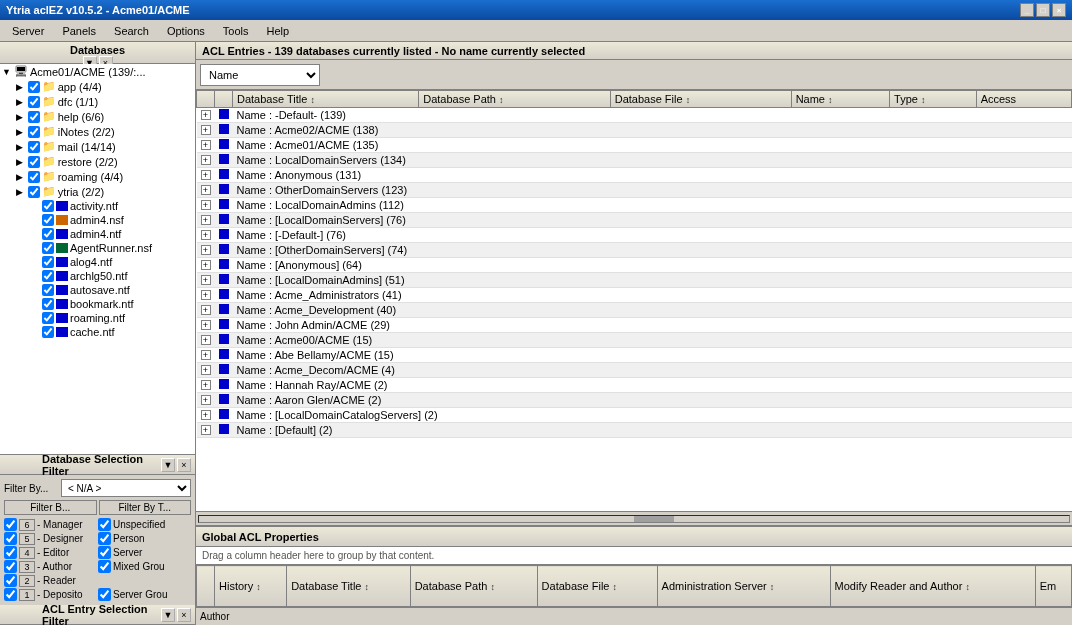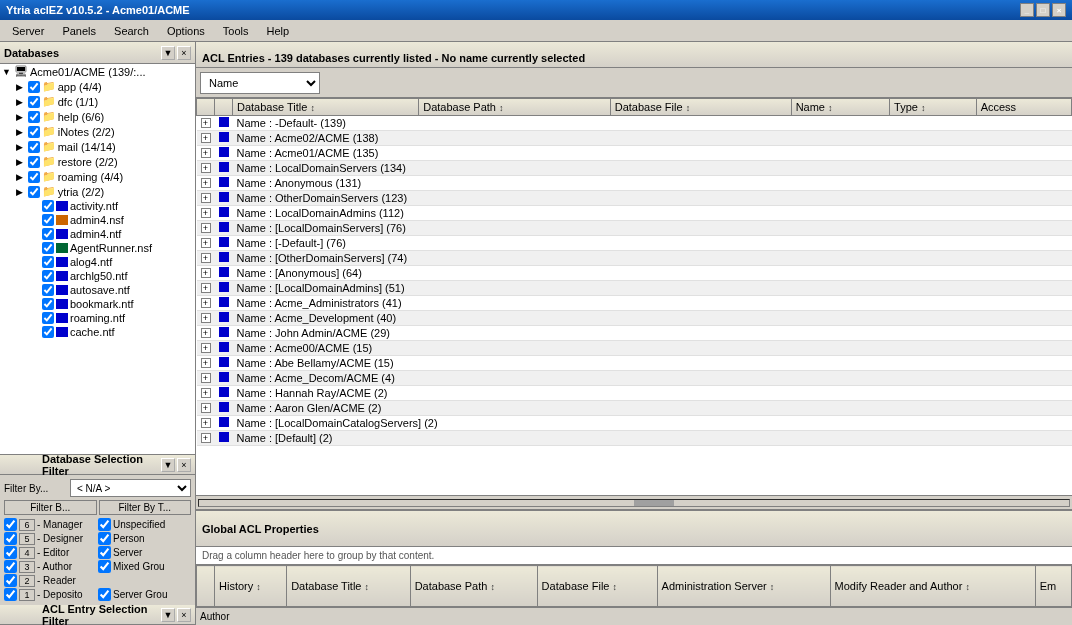--- a/index.html
+++ b/index.html
@@ -50,20 +50,21 @@
     }
 
     #databases-header {
       background: linear-gradient(to bottom, #ece9d8, #d4d0c8);
       border-bottom: 1px solid #808080;
       padding: 2px 4px;
       display: flex;
       justify-content: space-between;
       align-items: center;
       height: 22px;
+      flex-direction: column;
     }
     #databases-header span { font-size: 11px; font-weight: bold; }
 
     #tree-area {
       flex: 1;
       overflow-y: auto;
       background: white;
       font-size: 11px;
     }
 
@@ -101,21 +102,21 @@
 
     #filter-by-section {
       padding: 4px;
       background: #d4d0c8;
     }
 
     .filter-row {
       display: flex;
       align-items: center;
       margin-bottom: 3px;
-      gap: 16px;
+      gap: 7px;
     }
 
     .filter-label {
       font-size: 10px;
       width: 50px;
     }
 
     .filter-dropdown {
       flex: 1;
       font-size: 10px;
@@ -172,23 +173,23 @@
       background: #d4d0c8;
     }
 
     
     #acl-header {
       background: linear-gradient(to bottom, #ece9d8, #d4d0c8);
       border-bottom: 1px solid #808080;
       padding: 3px 6px;
       font-size: 11px;
       font-weight: bold;
-      height: 26px;
-      display: flex;
-      align-items: flex-end;
+      height: 18px;
+      display: flex;
+      align-items: flex-start;
     }
 
     
     #toolbar {
       background: #d4d0c8;
       padding: 3px 4px;
       display: flex;
       align-items: center;
       gap: 4px;
       border-bottom: 1px solid #808080;
@@ -292,21 +293,21 @@
       background: #d4d0c8;
       border-top: 2px solid #808080;
     }
 
     #global-acl-header {
       background: linear-gradient(to bottom, #ece9d8, #d4d0c8);
       border-bottom: 1px solid #808080;
       padding: 2px 6px;
       font-size: 11px;
       font-weight: bold;
-      height: 36px;
+      height: 20px;
       display: flex;
       align-items: center;
     }
 
     #drag-hint {
       font-size: 10px;
       padding: 3px 6px;
       color: #555;
       background: white;
       border-bottom: 1px solid #808080;

